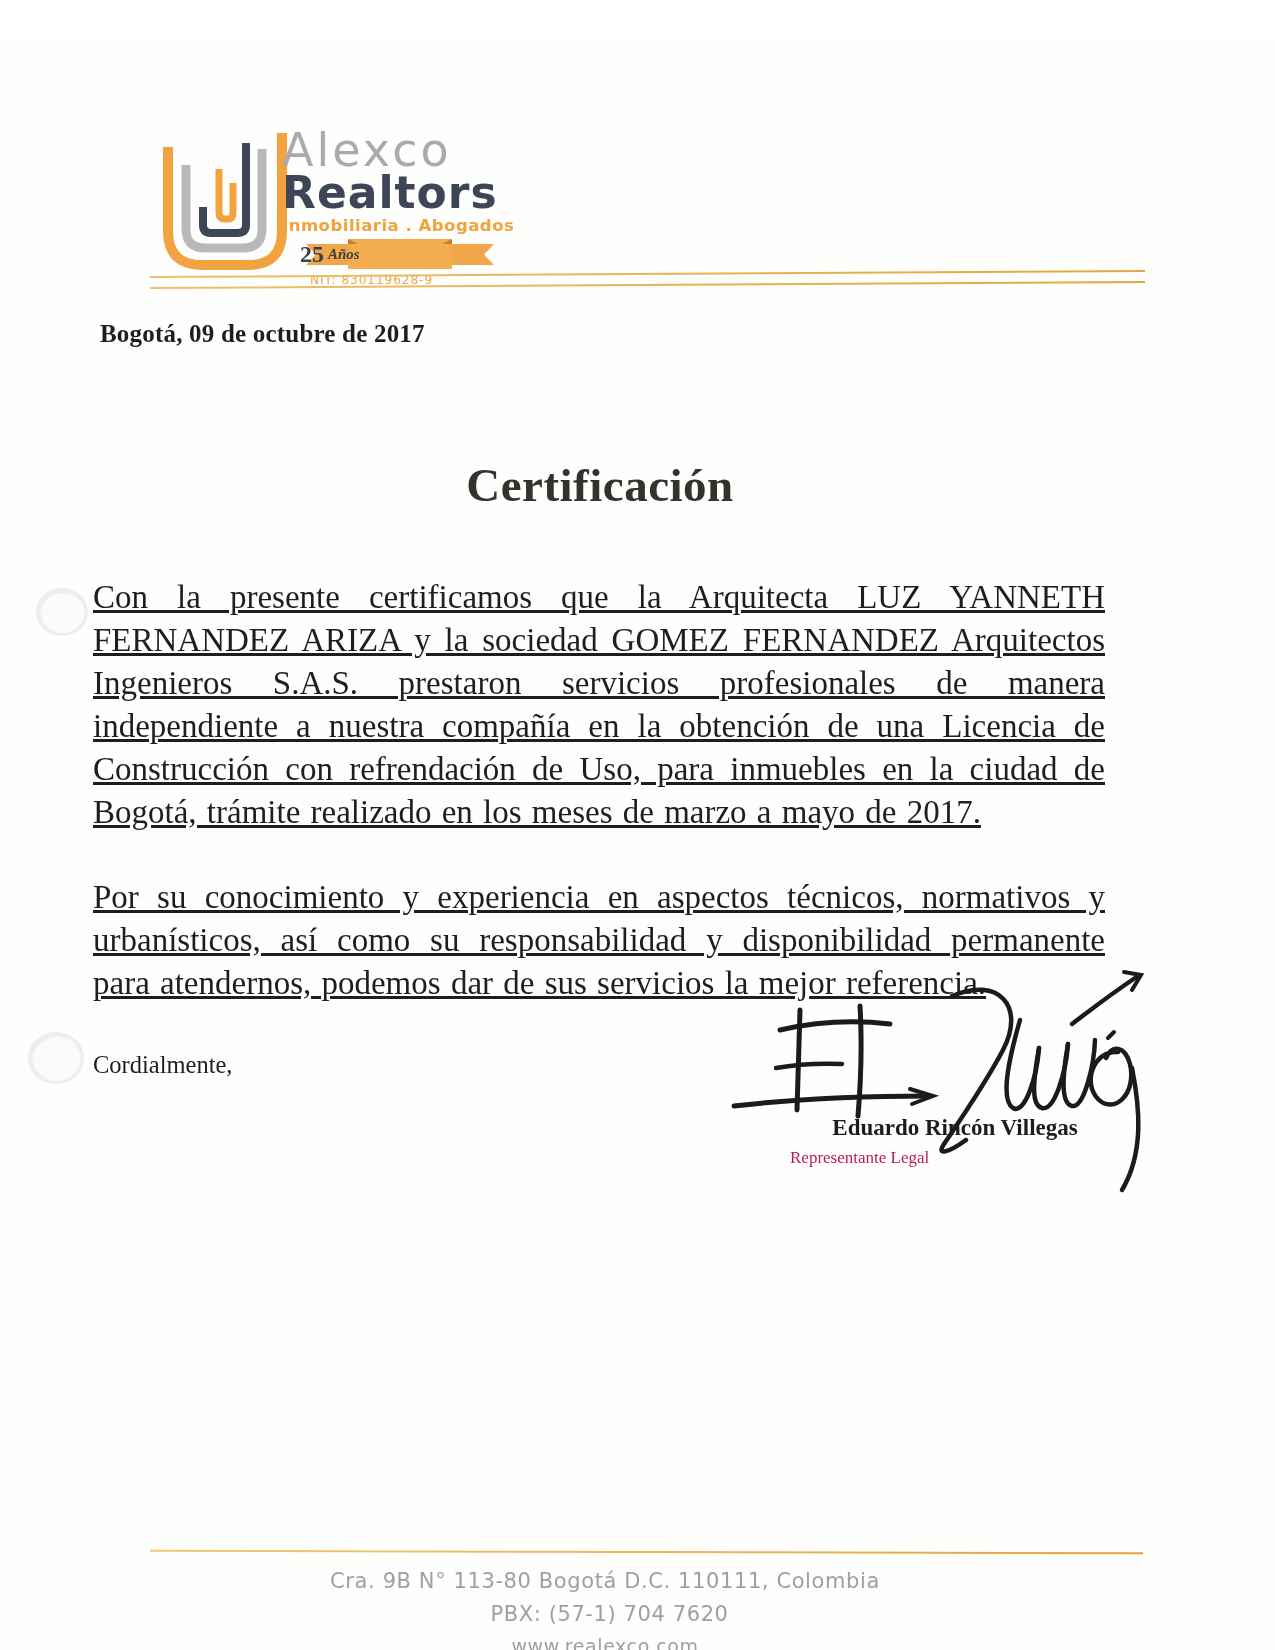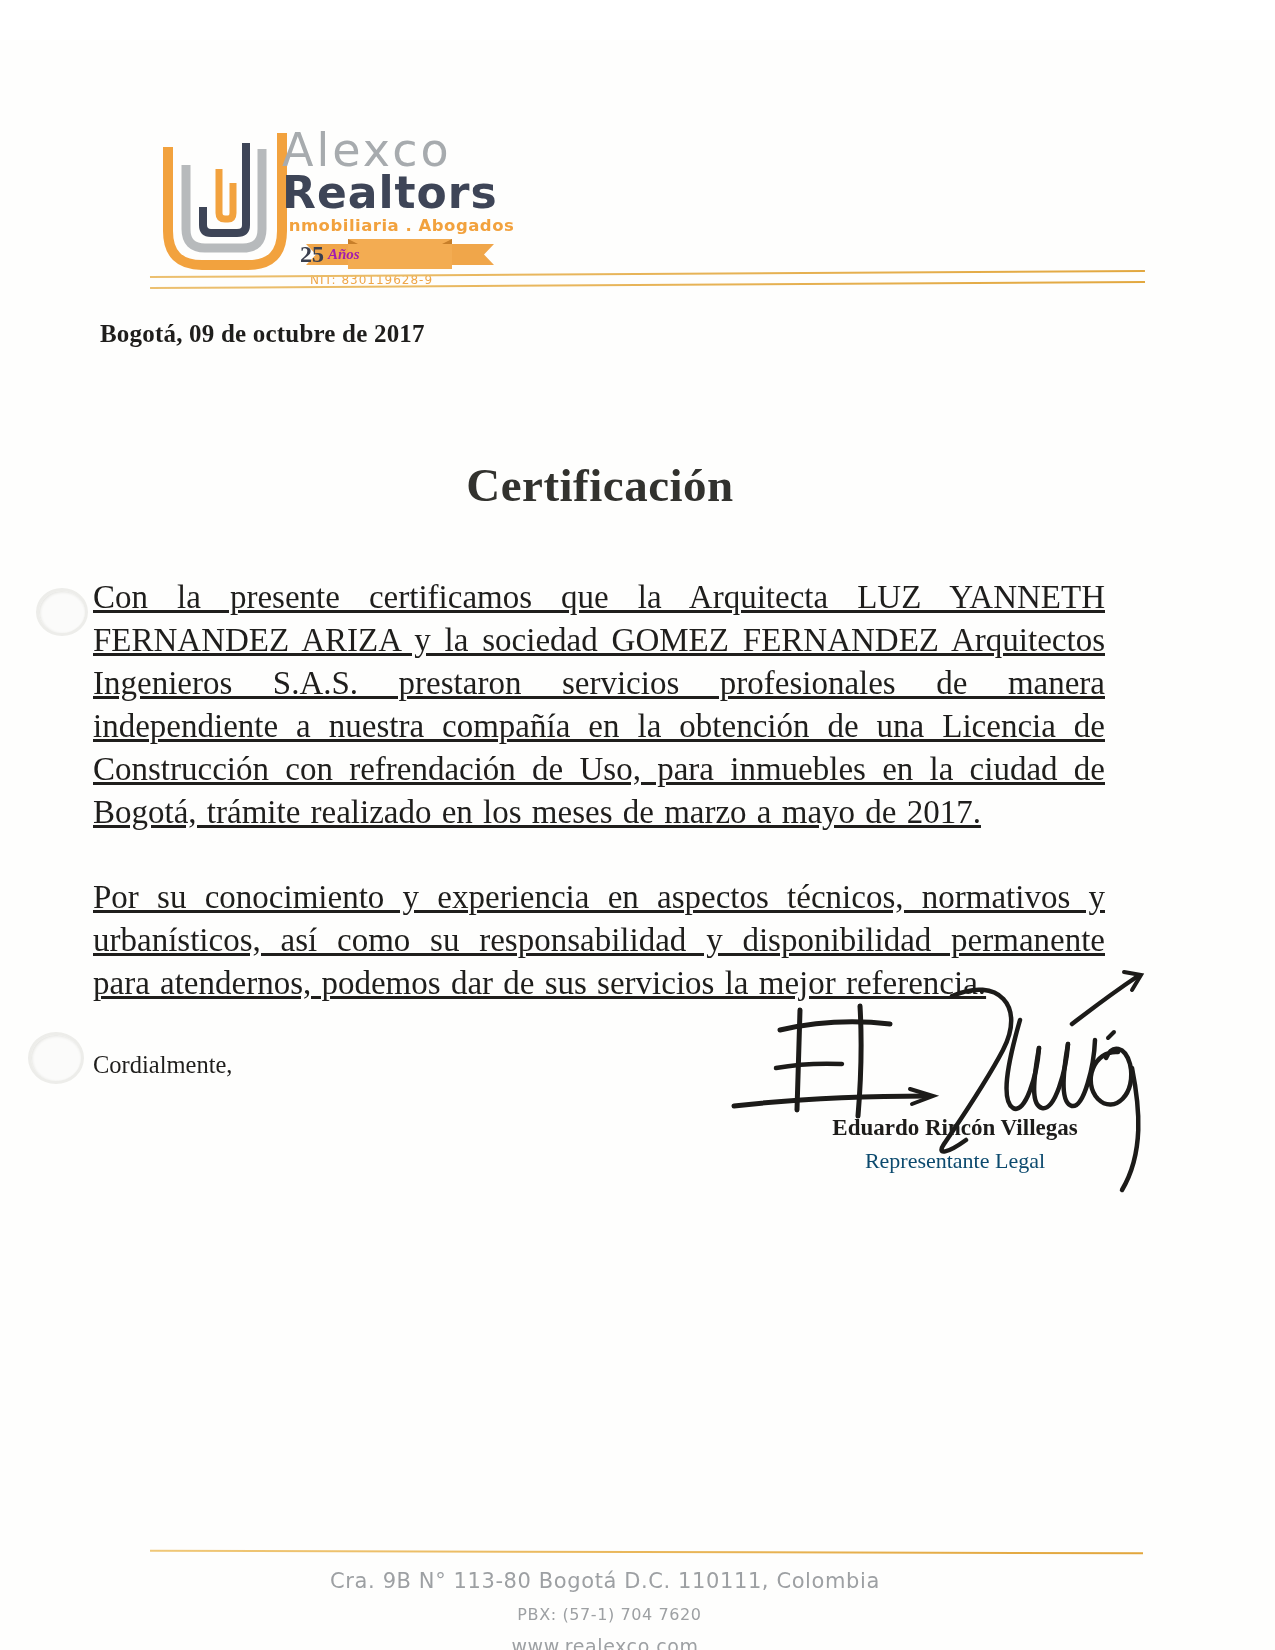--- a/index.html
+++ b/index.html
@@ -31,21 +31,21 @@
     font-size: 16.5px; color: #f2a23e; font-weight: 700;
     letter-spacing: 0.5px; margin-top: 1px;
   }
   .ribbon { position: relative; width: 200px; height: 30px; margin: 4px 0 0 18px; }
   .ribbon svg { position: absolute; left: 0; top: 0; }
   .ribbon-text {
     position: absolute; left: 0; top: 0; width: 200px; height: 30px;
     display: flex; align-items: center; justify-content: flex-start; gap: 4px;
   }
   .ribbon-num { font-family: "Liberation Serif", serif; font-weight: 700; font-size: 24px; color: #3a3f4e; }
-  .ribbon-word { font-family: "Liberation Serif", serif; font-style: italic; font-weight: 700; font-size: 15px; color: #a21caf; }
+  .ribbon-word { font-family: "Liberation Serif", serif; font-style: italic; font-weight: 700; font-size: 15px; color: #404040; }
   .nit {
     font-family: "DejaVu Sans", sans-serif;
     font-size: 12px; color: #efa648; letter-spacing: 1px;
     margin: 4px 0 0 28px;
   }
   .header-rules { position: absolute; left: 150px; top: 233px; width: 995px; transform: rotate(-0.35deg); }
   .header-rule { height: 2px; background: linear-gradient(90deg, #ecc070, #e2a840); }
   .header-rule + .header-rule { margin-top: 9px; }
 
   
@@ -71,36 +71,36 @@
   .closing { margin-top: 46px; font-size: 24.5px; color: #1f1e1c; }
 
   
   .signature-block { position: absolute; left: 720px; top: 928px; width: 440px; }
   .signature-svg { position: absolute; left: 0; top: 0; }
   .sig-name {
     position: absolute; left: 70px; top: 147px; width: 330px; text-align: center;
     font-size: 23px; font-weight: 700; color: #1d1c1a;
   }
   .sig-role {
-    position: absolute; left: 70px; top: 180px; width: 330px; text-align: center;
-    font-size: 22px; color: #0c4a6e;
+    position: absolute; left: 70px; top: 180px; width: 330px; text-align: left;
+    font-size: 17px; color: #be185d;
   }
 
   
   .footer-rule {
     position: absolute; left: 150px; top: 1511px; width: 993px; height: 2px;
     background: linear-gradient(90deg, #f0c878, #e2a63c);
     transform: rotate(0.15deg);
   }
   .footer-text {
     position: absolute; left: 0; top: 1524px; width: 1210px;
     text-align: center; font-family: "DejaVu Sans", sans-serif; color: #9da0a3;
   }
   .footer-address { font-size: 21px; letter-spacing: 0.6px; line-height: 34px; }
-  .footer-phone { font-size: 16px; letter-spacing: 0.6px; line-height: 33px; padding-left: 9px; }
+  .footer-phone { font-size: 21px; letter-spacing: 0.6px; line-height: 33px; padding-left: 9px; }
   .footer-web { font-size: 19px; letter-spacing: 0.6px; line-height: 31px; }
 </style>
 </head>
 <body>
 
 <div class="page">
 
   <div class="letterhead">
     <div class="logo-mark">
       <svg width="150" height="152" viewBox="0 0 150 152" fill="none">

